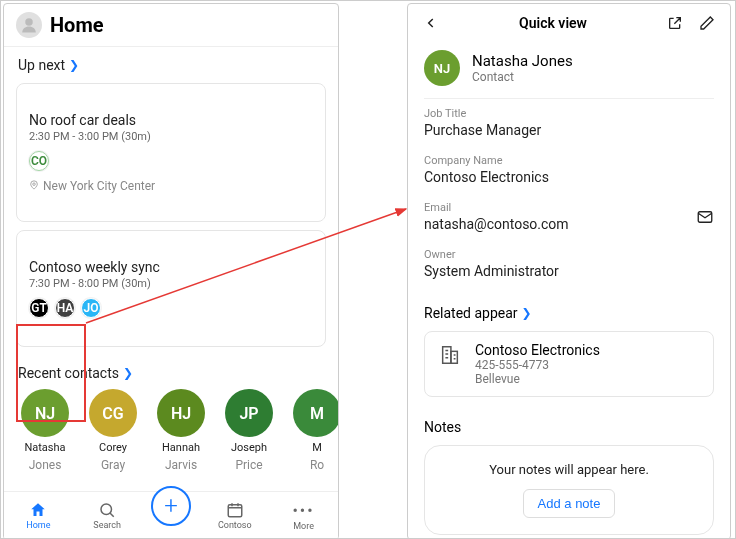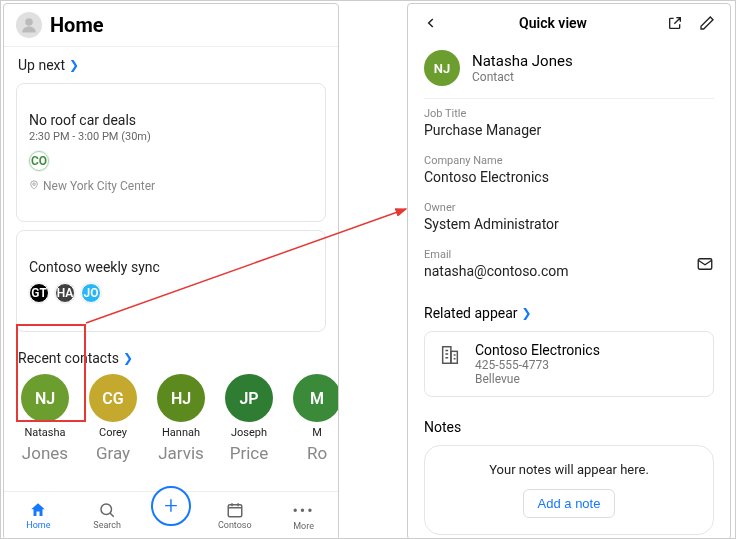--- a/index.html
+++ b/index.html
@@ -93,21 +93,21 @@
     width: 54px;
     display: flex; flex-direction: column; align-items: center;
     gap: 4px;
   }
   .contact .circle {
     width: 48px; height: 48px; border-radius: 50%;
     display: flex; align-items: center; justify-content: center;
     font-size: 16px; font-weight: 600; color: #fff;
   }
   .contact .cname { font-size: 11px; color: #222; text-align:center; }
-  .contact .clast { font-size: 17px; color: #888; text-align:center; }
+  .contact .clast { font-size: 12px; color: #888; text-align:center; }
 
   .highlight-box {
     position: absolute;
     border: 2px solid #e53935;
     pointer-events: none;
   }
 
   .lp-nav {
     position: absolute;
     bottom: 0; left: 0; right: 0;
@@ -242,20 +242,21 @@
               <circle cx="12" cy="10" r="3"></circle>
               <path d="M12 2a8 8 0 0 0-8 8c0 5 8 12 8 12s8-7 8-12a8 8 0 0 0-8-8z"></path>
             </svg>
         </span>
         <span>New York City Center</span>
       </div>
     </div>
 
     <div class="card">
       <div class="card-title">Contoso weekly sync</div>
+      <div class="card-sub">7:30 PM - 8:00 PM (30m)</div>
       <div class="card-row">
         <div class="chip" style="background:#000000">GT</div>
         <div class="chip" style="background:#404040">HA</div>
         <div class="chip" style="background:#29b6f6">JO</div>
       </div>
     </div>
 
     <div class="section-header">
       <span>Recent contacts</span>
       <span class="chev">❯</span>
@@ -360,35 +361,35 @@
     <div class="divider"></div>
 
     <div class="info-block">
       <div class="info-label">Job Title</div>
       <div class="info-value">Purchase Manager</div>
     </div>
     <div class="info-block">
       <div class="info-label">Company Name</div>
       <div class="info-value">Contoso Electronics</div>
     </div>
-    <div class="info-block">
-      <div class="info-label">Owner</div>
-      <div class="info-value">System Administrator</div>
-    </div>
     <div class="info-block info-row">
       <div>
         <div class="info-label">Email</div>
         <div class="info-value">natasha@contoso.com</div>
       </div>
       <div class="icon-btn">
         <svg width="18" height="18" viewBox="0 0 24 24" fill="none" stroke="#222" stroke-width="1.8">
             <rect x="3" y="5" width="18" height="14" rx="2"></rect>
             <path d="M3 7l9 6 9-6"></path>
           </svg>
       </div>
+    </div>
+    <div class="info-block">
+      <div class="info-label">Owner</div>
+      <div class="info-value">System Administrator</div>
     </div>
 
     <div class="rp-section-title">
       <span>Related appear</span>
       <span class="chev">❯</span>
     </div>
 
     <div class="record-card">
       <div class="record-icon">
         <svg width="22" height="22" viewBox="0 0 24 24" fill="none" stroke="#555" stroke-width="1.6">

